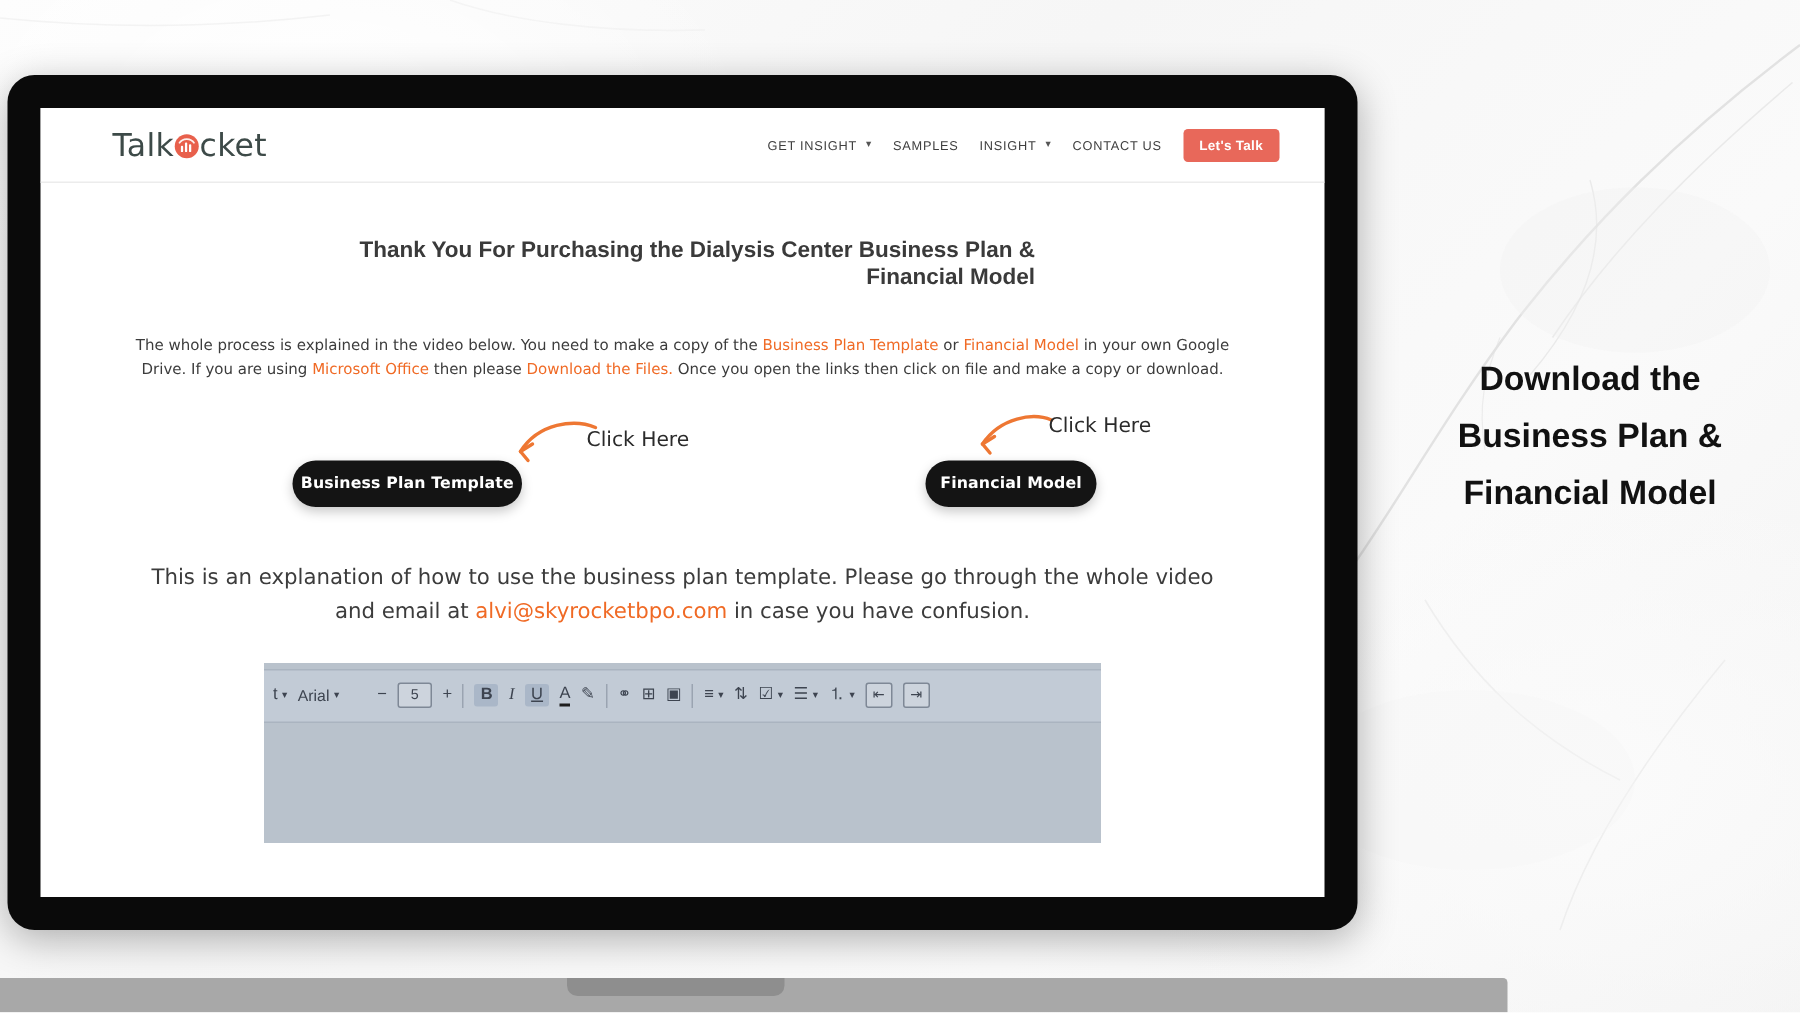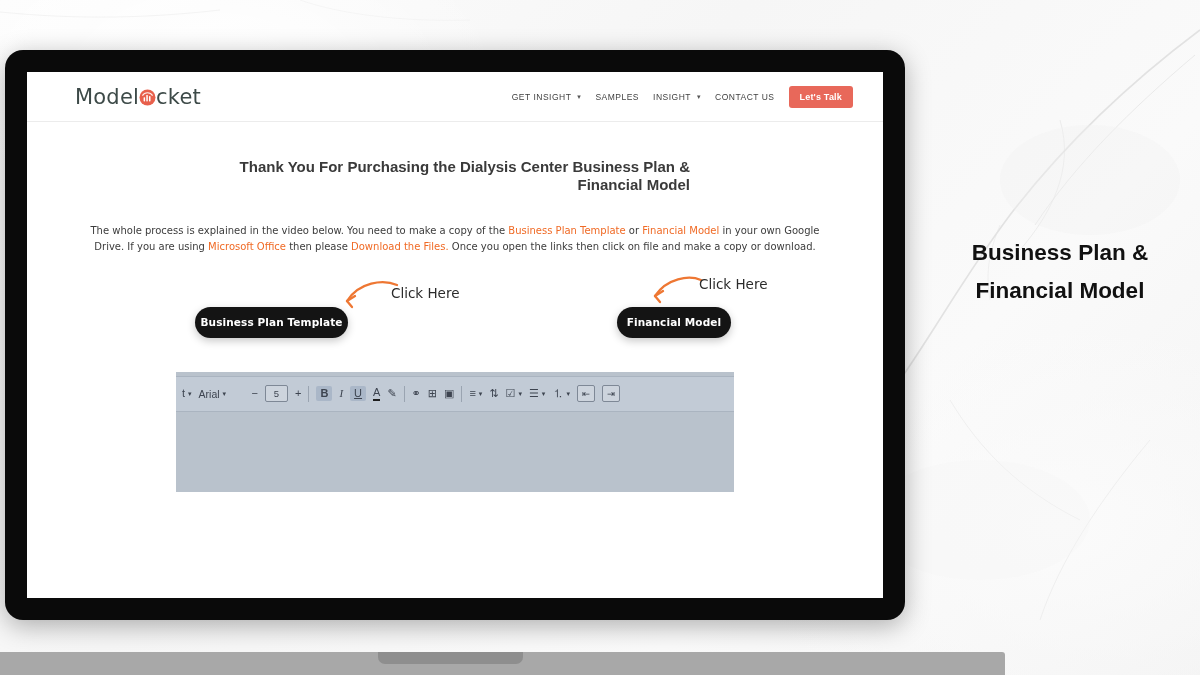--- a/index.html
+++ b/index.html
@@ -330,21 +330,21 @@
   </svg>
 
   <div id="laptop">
     <div id="laptop-bezel"></div>
 
     <div id="laptop-screen">
 
       <div id="site-header">
 
         <div id="brand-logo">
-          <span>Model</span>
+          <span>Talk</span>
           <span class="logo-mark">
             <svg width="17" height="17" viewBox="0 0 17 17">
               <circle cx="8.5" cy="8.5" r="8" fill="#e8604c"></circle>
               <rect x="4.6" y="8.2" width="1.5" height="4.2" rx="0.6" fill="#ffffff"></rect>
               <rect x="7.3" y="6.0" width="1.5" height="6.4" rx="0.6" fill="#ffffff"></rect>
               <rect x="10.0" y="7.1" width="1.5" height="5.3" rx="0.6" fill="#ffffff"></rect>
               <path d="M3.4 6.6 A6 6 0 0 1 13.6 6.6" stroke="#ffffff" stroke-width="1.1" fill="none" opacity="0.9"></path>
             </svg>
           </span>
           <span>cket</span>
@@ -387,20 +387,21 @@
 
           <svg id="arrow-2" class="arrow-svg" width="62" height="42" viewBox="0 0 62 42">
             <path d="M56 11 C44 6 22 9 10 27" stroke="#ee7733" stroke-width="2.3" fill="none" stroke-linecap="round"></path>
             <path d="M10 27 L18 22 M10 27 L15 33" stroke="#ee7733" stroke-width="2.3" fill="none" stroke-linecap="round"></path>
           </svg>
           <div id="click-here-2" class="click-here-label">Click Here</div>
 
           <div id="btn-financial-model" class="dl-button">Financial Model</div>
         </div>
 
+        <p id="explanation-paragraph"><span>This is an explanation of how to use the business plan template. Please go through the whole video and email at </span><span class="lnk">alvi@skyrocketbpo.com</span><span> in case you have confusion.</span></p>
 
         <div id="video-thumb">
 
           <div id="docs-toolbar">
             <div class="tb">
               <span>t</span>
               <span class="tb-caret">▾</span>
             </div>
             <div class="tb tb-font">
               <span>Arial</span>
@@ -444,17 +445,18 @@
         </div>
 
       </div>
     </div>
   </div>
 
   <div id="laptop-base"></div>
   <div id="laptop-trackpad"></div>
 
   <div id="side-caption">
+    <div>Download the</div>
     <div>Business Plan &amp;</div>
     <div>Financial Model</div>
   </div>
 
 </div>
 
 </body></html>

